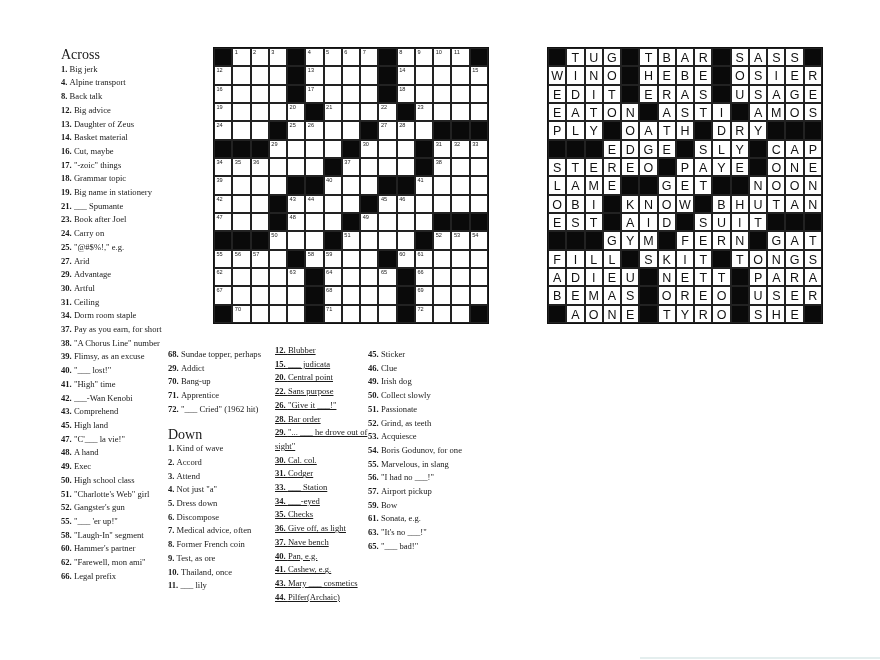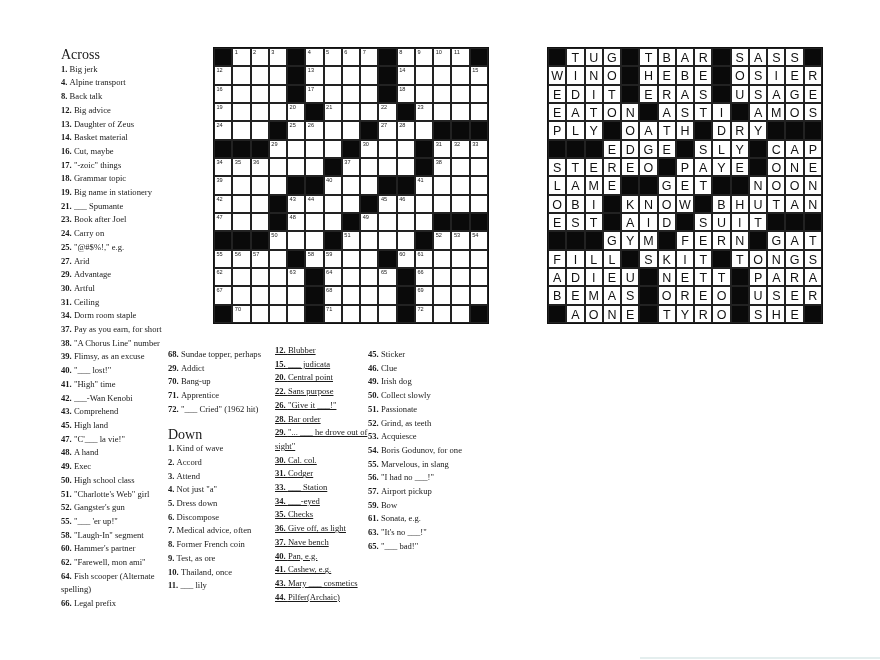--- a/index.html
+++ b/index.html
@@ -65,21 +65,20 @@
       <div class="clue"><b>47. </b><span>"C'___ la vie!"</span></div>
       <div class="clue"><b>48. </b><span>A hand</span></div>
       <div class="clue"><b>49. </b><span>Exec</span></div>
       <div class="clue"><b>50. </b><span>High school class</span></div>
       <div class="clue"><b>51. </b><span>"Charlotte's Web" girl</span></div>
       <div class="clue"><b>52. </b><span>Gangster's gun</span></div>
       <div class="clue"><b>55. </b><span>"___ 'er up!"</span></div>
       <div class="clue"><b>58. </b><span>"Laugh-In" segment</span></div>
       <div class="clue"><b>60. </b><span>Hammer's partner</span></div>
       <div class="clue"><b>62. </b><span>"Farewell, mon ami"</span></div>
-      <div class="clue"><b>64. </b><span>Fish scooper (Alternate spelling)</span></div>
       <div class="clue"><b>66. </b><span>Legal prefix</span></div>
     </div>
 </div>
 <div id="c2" class="col">
   <div id="c2-list">
       <div class="clue"><b>68. </b><span>Sundae topper, perhaps</span></div>
       <div class="clue"><b>29. </b><span>Addict</span></div>
       <div class="clue"><b>70. </b><span>Bang-up</span></div>
       <div class="clue"><b>71. </b><span>Apprentice</span></div>
       <div class="clue"><b>72. </b><span>"___ Cried" (1962 hit)</span></div>

